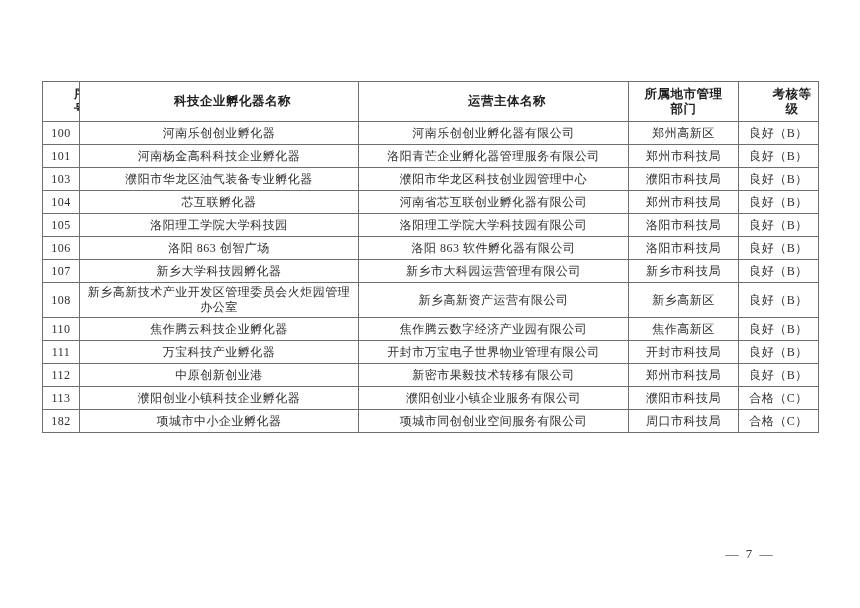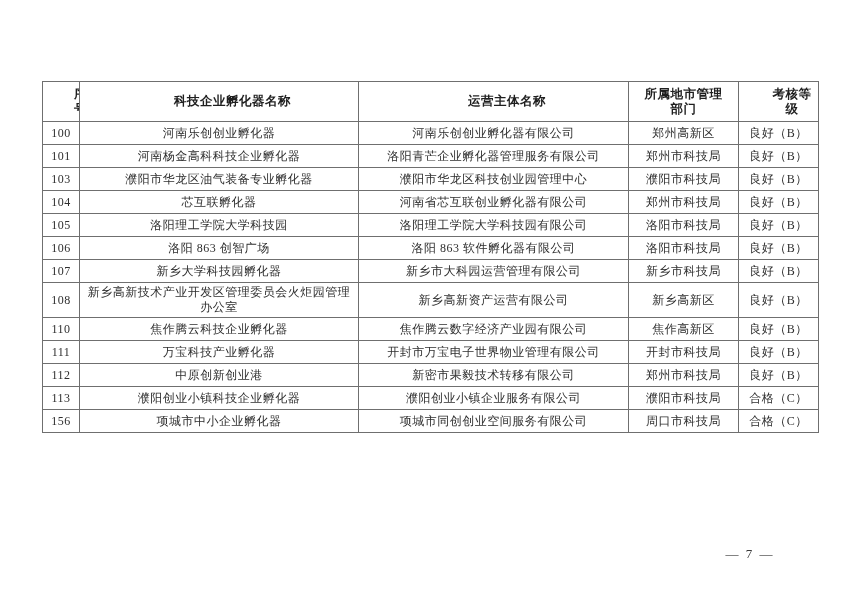--- a/index.html
+++ b/index.html
@@ -152,21 +152,21 @@
         <td>良好（B）</td>
       </tr>
       <tr>
         <td>113</td>
         <td>濮阳创业小镇科技企业孵化器</td>
         <td>濮阳创业小镇企业服务有限公司</td>
         <td>濮阳市科技局</td>
         <td>合格（C）</td>
       </tr>
       <tr>
-        <td>156</td>
+        <td>182</td>
         <td>项城市中小企业孵化器</td>
         <td>项城市同创创业空间服务有限公司</td>
         <td>周口市科技局</td>
         <td>合格（C）</td>
       </tr>
     </tbody>
 </table>
 
 <div class="page-footer">— 7 —</div>
 

